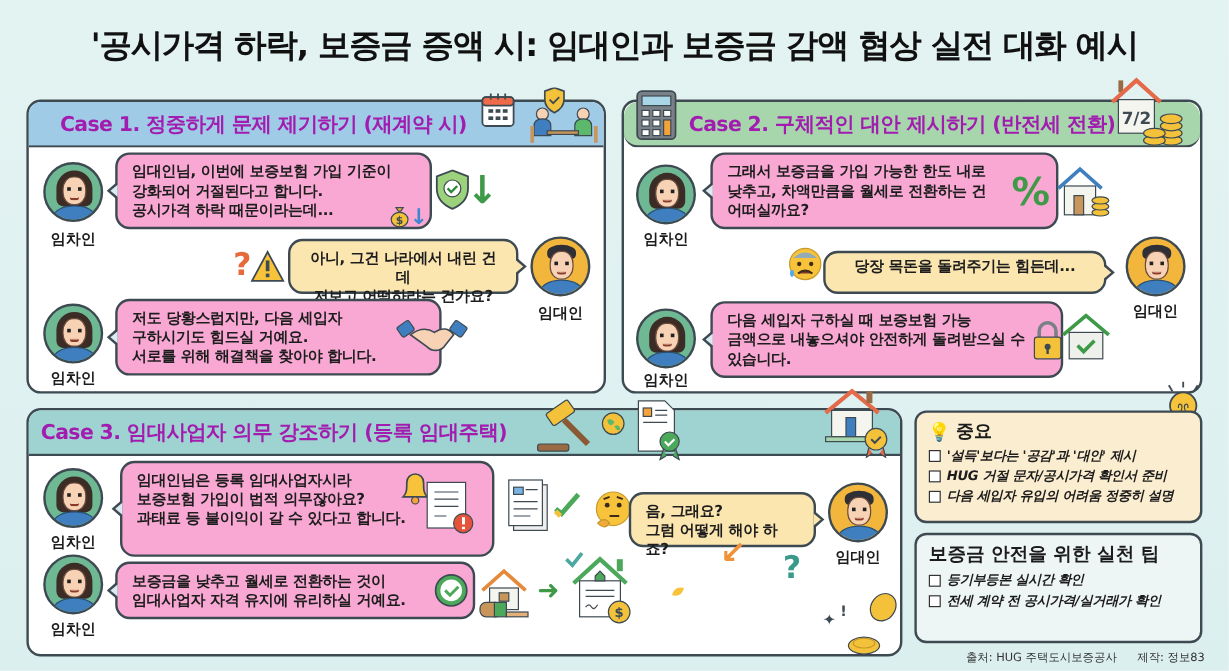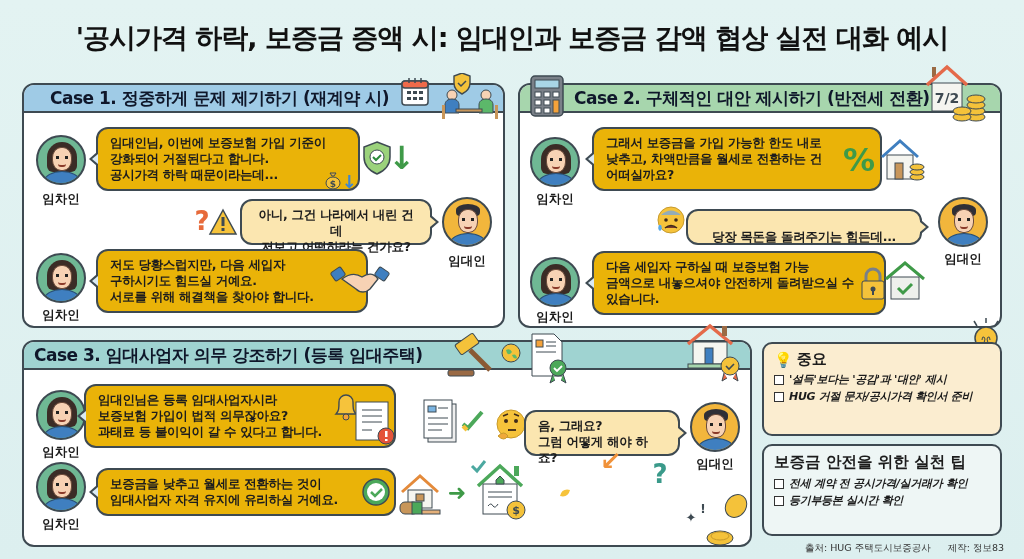--- a/index.html
+++ b/index.html
@@ -13,28 +13,28 @@
   .title {
     position: absolute; left: 0; top: 20px; width: 1024px;
     text-align: center; font-size: 27px; font-weight: bold; letter-spacing: -1px;
     color: #111;
   }
   .panel {
     position: absolute; background: #fff; border: 2px solid #3e4a52;
     border-radius: 12px; overflow: visible;
   }
   .panel-head {
-    height: 28px; border-bottom: 2px solid #3e4a52; border-radius: 10px 10px 0 0;
+    height: 38px; border-bottom: 2px solid #3e4a52; border-radius: 10px 10px 0 0;
     display: flex; align-items: center; padding-left: 26px;
-    font-weight: bold; font-size: 17px; letter-spacing: -0.5px; color: #0f172a;
+    font-weight: bold; font-size: 17px; letter-spacing: -0.5px; color: #a21caf;
   }
   .p1 { left: 22px; top: 83px; width: 483px; height: 245px; }
   .p1 .panel-head { background: #9fcbe6; }
   .p2 { left: 518px; top: 83px; width: 484px; height: 245px; }
-  .p2 .panel-head { background: #a7d6ad; padding-left: 54px; }
+  .p2 .panel-head { background: #a7d6ad; padding-left: 54px; border-radius: 12px; }
   .p3 { left: 22px; top: 340px; width: 730px; height: 207px; }
   .p3 .panel-head { background: #9fd3d1; padding-left: 10px; }
 
   .avatar {
     position: absolute; width: 50px; height: 50px; border-radius: 50%;
     border: 2px solid #3e4a52; overflow: hidden;
   }
   .avatar.tenant { background: #6fb894; }
   .avatar.landlord { background: #f2b63c; }
   .avatar .face { position: absolute; left: 14px; top: 10px; width: 20px; height: 24px; border-radius: 45%; background: #f7d2b4; border: 1px solid #6b4b3b; }
@@ -43,21 +43,21 @@
   .avatar .body { position: absolute; left: 6px; top: 34px; width: 36px; height: 20px; border-radius: 50% 50% 0 0; background: #3f7fc0; border: 1px solid #2a4f73; }
   .avatar .eyes { position: absolute; left: 18px; top: 19px; width: 12px; height: 3px; border-left: 3px solid #222; border-right: 3px solid #222; }
   .avatar .mouth { position: absolute; left: 20px; top: 27px; width: 8px; height: 3px; border-bottom: 2px solid #8a3a2a; border-radius: 0 0 4px 4px; }
   .role { position: absolute; font-weight: bold; font-size: 12.5px; text-align: center; width: 50px; }
 
   .bubble {
     position: absolute; border: 2px solid #3e4a52; border-radius: 12px;
     font-size: 12.5px; line-height: 16px; font-weight: bold; color: #1d1d1d;
     padding: 6px 12px; letter-spacing: -0.3px; white-space: pre-line;
   }
-  .bubble.blue { background: #eab308; }
+  .bubble.blue { background: #f9a8d4; }
   .bubble.yellow { background: #fbe6b0; }
   .bubble.left::before {
     content: ""; position: absolute; left: -9px; top: 50%; margin-top: -7px;
     border-top: 7px solid transparent; border-bottom: 7px solid transparent;
     border-right: 8px solid #3e4a52;
   }
   .bubble.left::after {
     content: ""; position: absolute; left: -6px; top: 50%; margin-top: -5px;
     border-top: 5px solid transparent; border-bottom: 5px solid transparent;
     border-right: 6px solid #dbeaf3;
@@ -264,21 +264,21 @@
   <div class="icon" style="left:136px;top:120px;width:30px;height:30px;">
     <svg width="30" height="30" viewBox="0 0 30 30">
         <circle cx="15" cy="15" r="13" fill="#f6c33b" stroke="#c89a2a"></circle>
         <path d="M5 10 q10 -9 20 0" fill="#7aa6d8" opacity="0.8"></path>
         <circle cx="10" cy="15" r="1.8" fill="#3e2a1a"></circle>
         <circle cx="20" cy="15" r="1.8" fill="#3e2a1a"></circle>
         <path d="M9 23 q6 -5 12 0" stroke="#3e2a1a" stroke-width="1.6" fill="#7a3a2a"></path>
         <path d="M3 20 q-2 4 1 6 q3 -2 1 -6z" fill="#59a9e6"></path>
       </svg>
   </div>
-  <div class="bubble yellow right" style="left:166px;top:124px;width:236px;height:36px;text-align:center;padding-top:18px;">당장 목돈을 돌려주기는 힘든데...</div>
+  <div class="bubble yellow right" style="left:166px;top:124px;width:236px;height:36px;text-align:center;padding-top:3px;">당장 목돈을 돌려주기는 힘든데...</div>
   <div class="avatar landlord" style="left:418px;top:112px;">
       <div class="hair-m"></div>
       <div class="face"></div>
       <div class="eyes"></div>
       <div class="mouth"></div>
       <div class="body"></div>
     </div>
   <div class="role" style="left:418px;top:166px;">임대인</div>
 
   <div class="avatar tenant" style="left:10px;top:172px;">
@@ -366,21 +366,21 @@
   </div>
 
   <div class="avatar tenant" style="left:12px;top:48px;">
       <div class="hair-f"></div>
       <div class="face"></div>
       <div class="eyes"></div>
       <div class="mouth"></div>
       <div class="body"></div>
     </div>
   <div class="role" style="left:12px;top:102px;">임차인</div>
-  <div class="bubble blue left" style="left:60px;top:42px;width:312px;height:64px;">임대인님은 등록 임대사업자시라
+  <div class="bubble blue left" style="left:76px;top:42px;width:312px;height:80px;">임대인님은 등록 임대사업자시라
 보증보험 가입이 법적 의무잖아요?
 과태료 등 불이익이 갈 수 있다고 합니다.</div>
   <div class="icon" style="left:306px;top:48px;width:32px;height:32px;">
     <svg width="32" height="32" viewBox="0 0 32 32">
         <path d="M6 24 c3 -3 3 -6 3 -12 a7 7 0 0 1 14 0 c0 6 0 9 3 12z" fill="#f6c33b" stroke="#3e4a52" stroke-width="1.4"></path>
         <circle cx="16" cy="27" r="3" fill="#f4a23a" stroke="#3e4a52"></circle>
       </svg>
   </div>
   <div class="icon" style="left:330px;top:56px;width:42px;height:48px;">
     <svg width="42" height="48" viewBox="0 0 42 48">
@@ -505,30 +505,34 @@
     <span>중요</span>
   </div>
   <div class="check-item">
       <span class="cb"></span>
       <span>'설득'보다는 '공감'과 '대안' 제시</span>
     </div>
   <div class="check-item">
       <span class="cb"></span>
       <span>HUG 거절 문자/공시가격 확인서 준비</span>
     </div>
+  <div class="check-item">
+      <span class="cb"></span>
+      <span>다음 세입자 유입의 어려움 정중히 설명</span>
+    </div>
 </div>
 
 <div class="box tips">
   <div class="box-title">보증금 안전을 위한 실천 팁</div>
   <div class="check-item">
       <span class="cb"></span>
-      <span>전세 계약 전 공시가격/실거래가 확인</span>
+      <span>등기부등본 실시간 확인</span>
     </div>
   <div class="check-item">
       <span class="cb"></span>
-      <span>등기부등본 실시간 확인</span>
+      <span>전세 계약 전 공시가격/실거래가 확인</span>
     </div>
 </div>
 
 <div class="footer">
   <span>출처: HUG 주택도시보증공사</span>
   <span>제작: 정보83</span>
 </div>
 
 </body></html>

